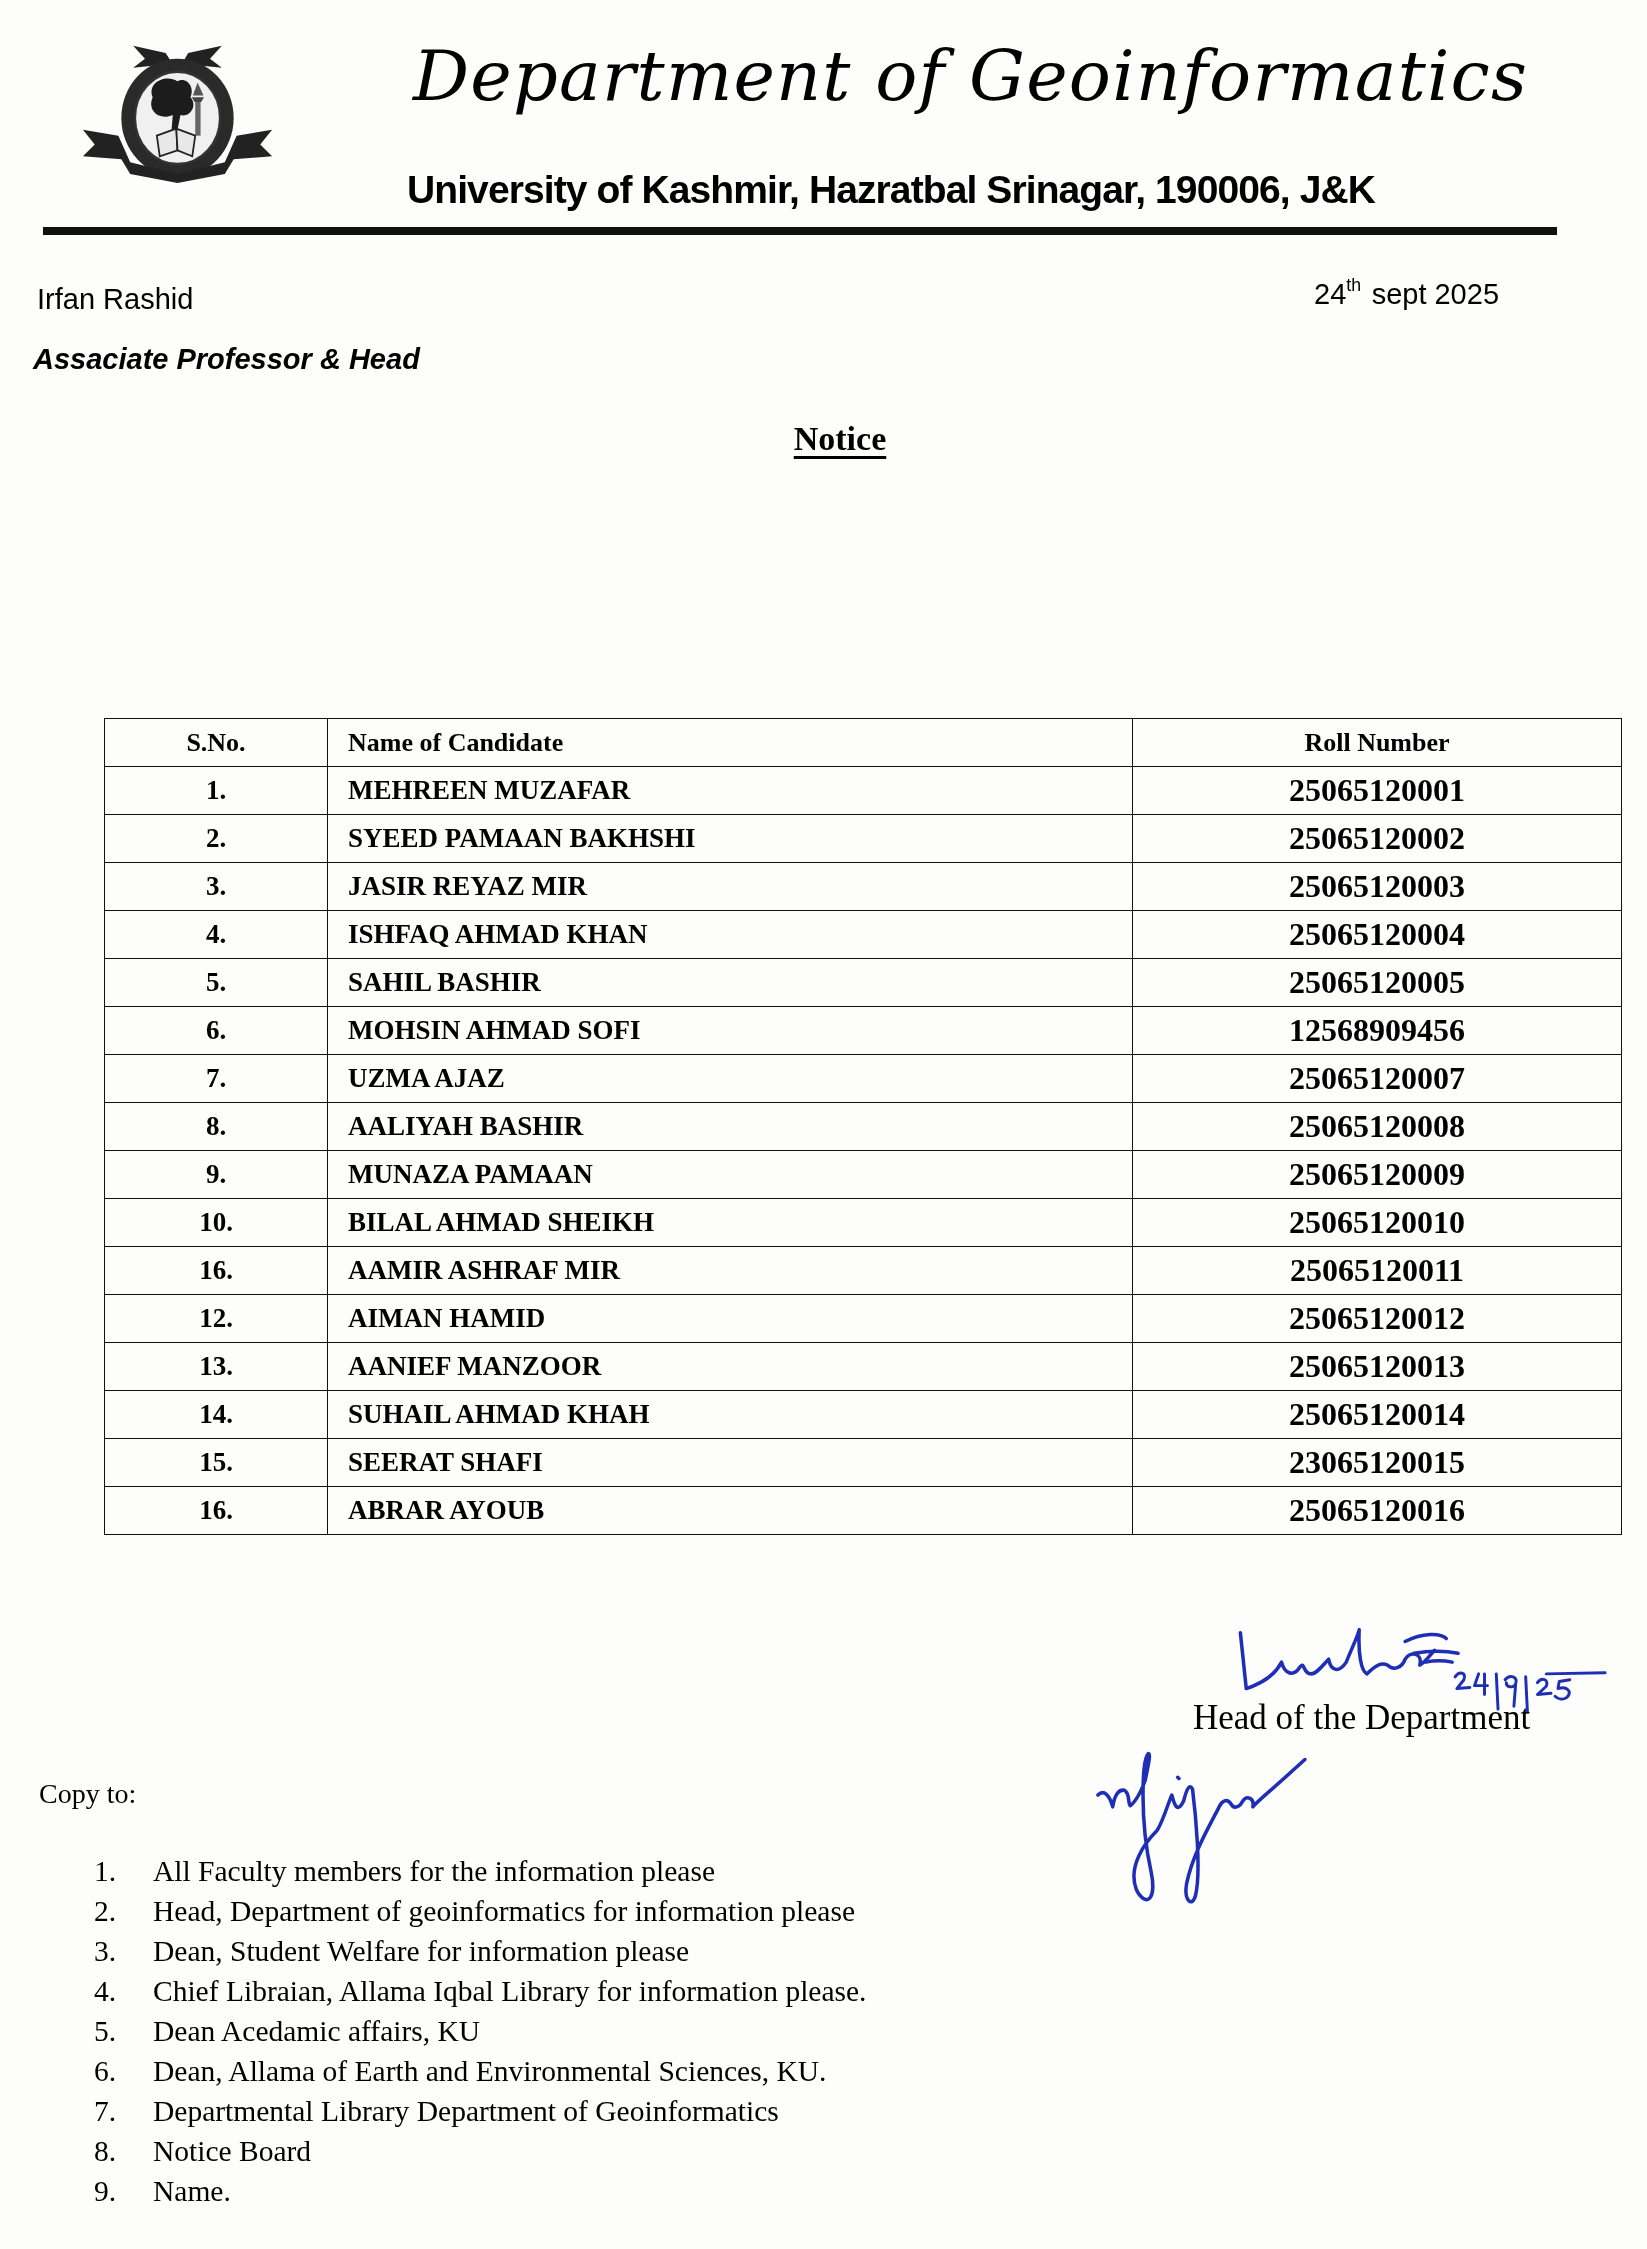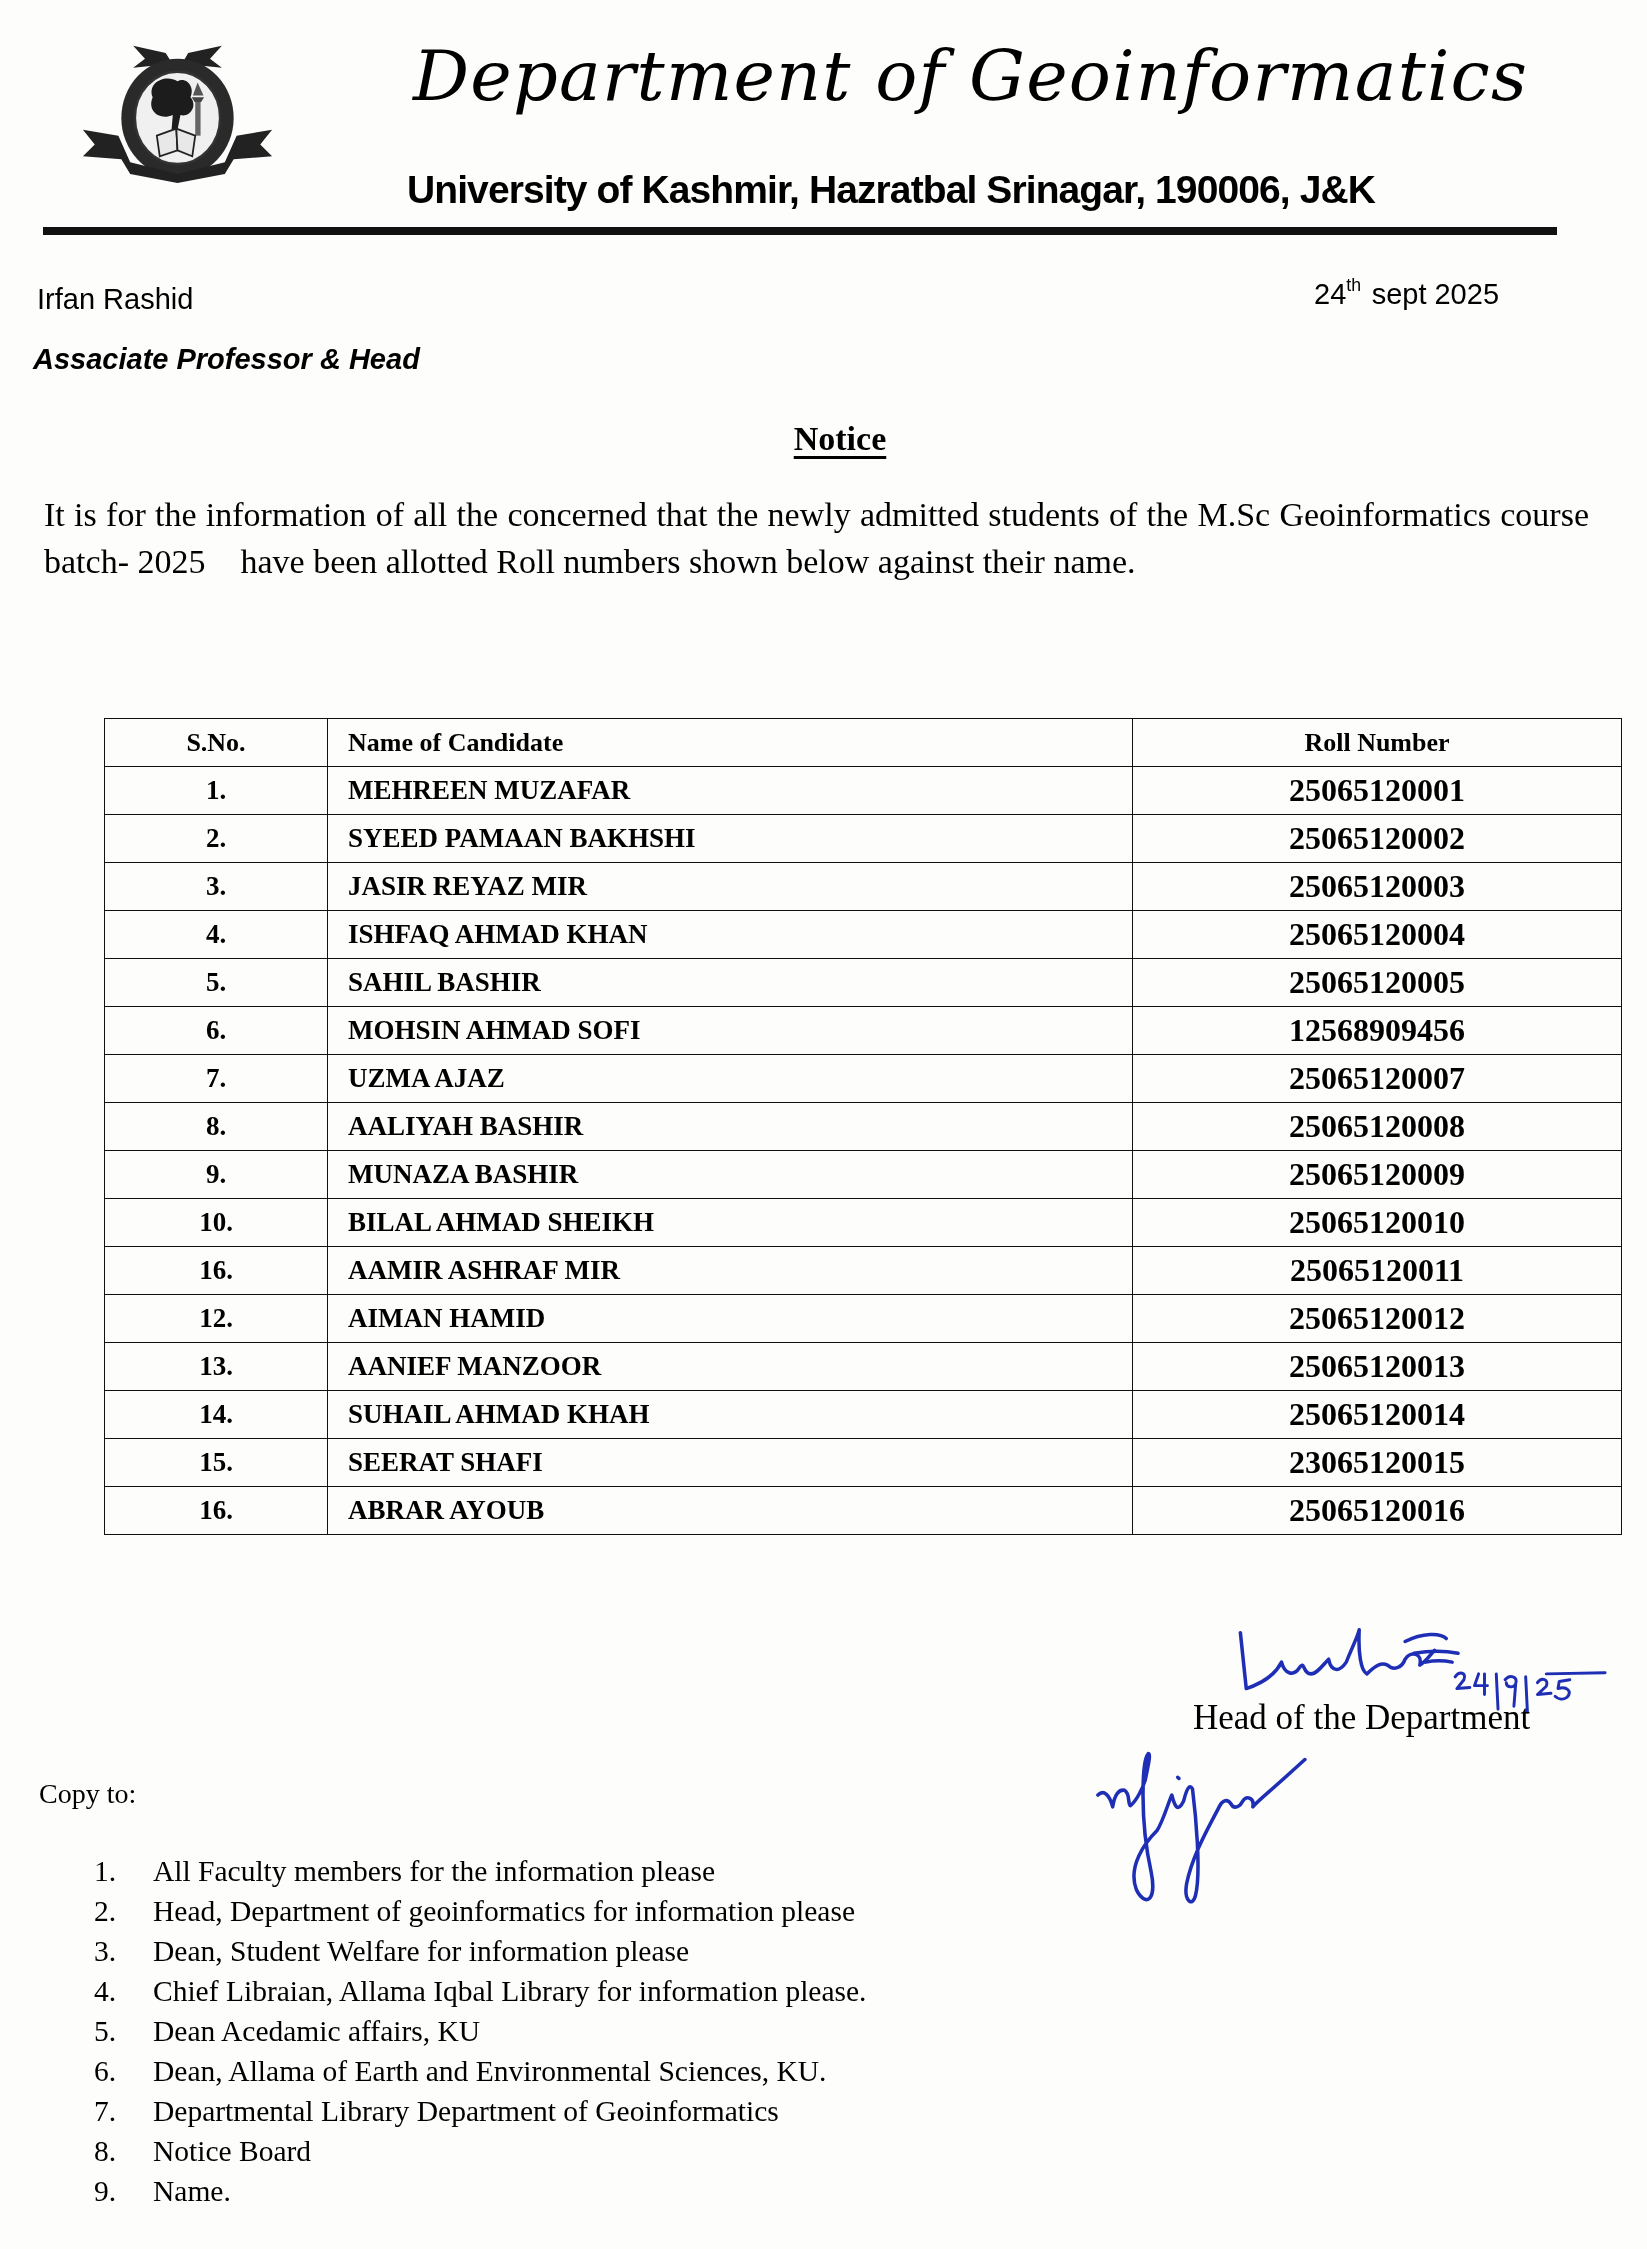--- a/index.html
+++ b/index.html
@@ -186,21 +186,20 @@
   <div class="uni-address">University of Kashmir, Hazratbal Srinagar, 190006, J&amp;K</div>
   <div class="head-rule"></div>
 
   <div class="sender-name">Irfan Rashid</div>
   <div class="sender-title">Assaciate Professor &amp; Head</div>
   <div class="date">
     <span>24</span><sup>th</sup><span>sept 2025</span>
   </div>
 
   <div class="notice-heading">Notice</div>
-  <p class="notice-body"><span>It is for the information of all the concerned that the newly admitted students of the M.Sc Geoinformatics course batch- 2025</span><span class="gap"></span><span>have been allotted Roll numbers shown below against their name.</span></p>
 
   <table class="roll-table">
     <thead>
       <tr>
         <th class="col-sno">S.No.</th>
         <th class="col-name">Name of Candidate</th>
         <th class="col-roll">Roll Number</th>
       </tr>
     </thead>
     <tbody id="roll-rows">
@@ -239,21 +238,21 @@
           <td class="col-name">UZMA AJAZ</td>
           <td class="col-roll">25065120007</td>
         </tr>
         <tr>
           <td class="col-sno">8.</td>
           <td class="col-name">AALIYAH BASHIR</td>
           <td class="col-roll">25065120008</td>
         </tr>
         <tr>
           <td class="col-sno">9.</td>
-          <td class="col-name">MUNAZA BASHIR</td>
+          <td class="col-name">MUNAZA PAMAAN</td>
           <td class="col-roll">25065120009</td>
         </tr>
         <tr>
           <td class="col-sno">10.</td>
           <td class="col-name">BILAL AHMAD SHEIKH</td>
           <td class="col-roll">25065120010</td>
         </tr>
         <tr>
           <td class="col-sno">16.</td>
           <td class="col-name">AAMIR ASHRAF MIR</td>

